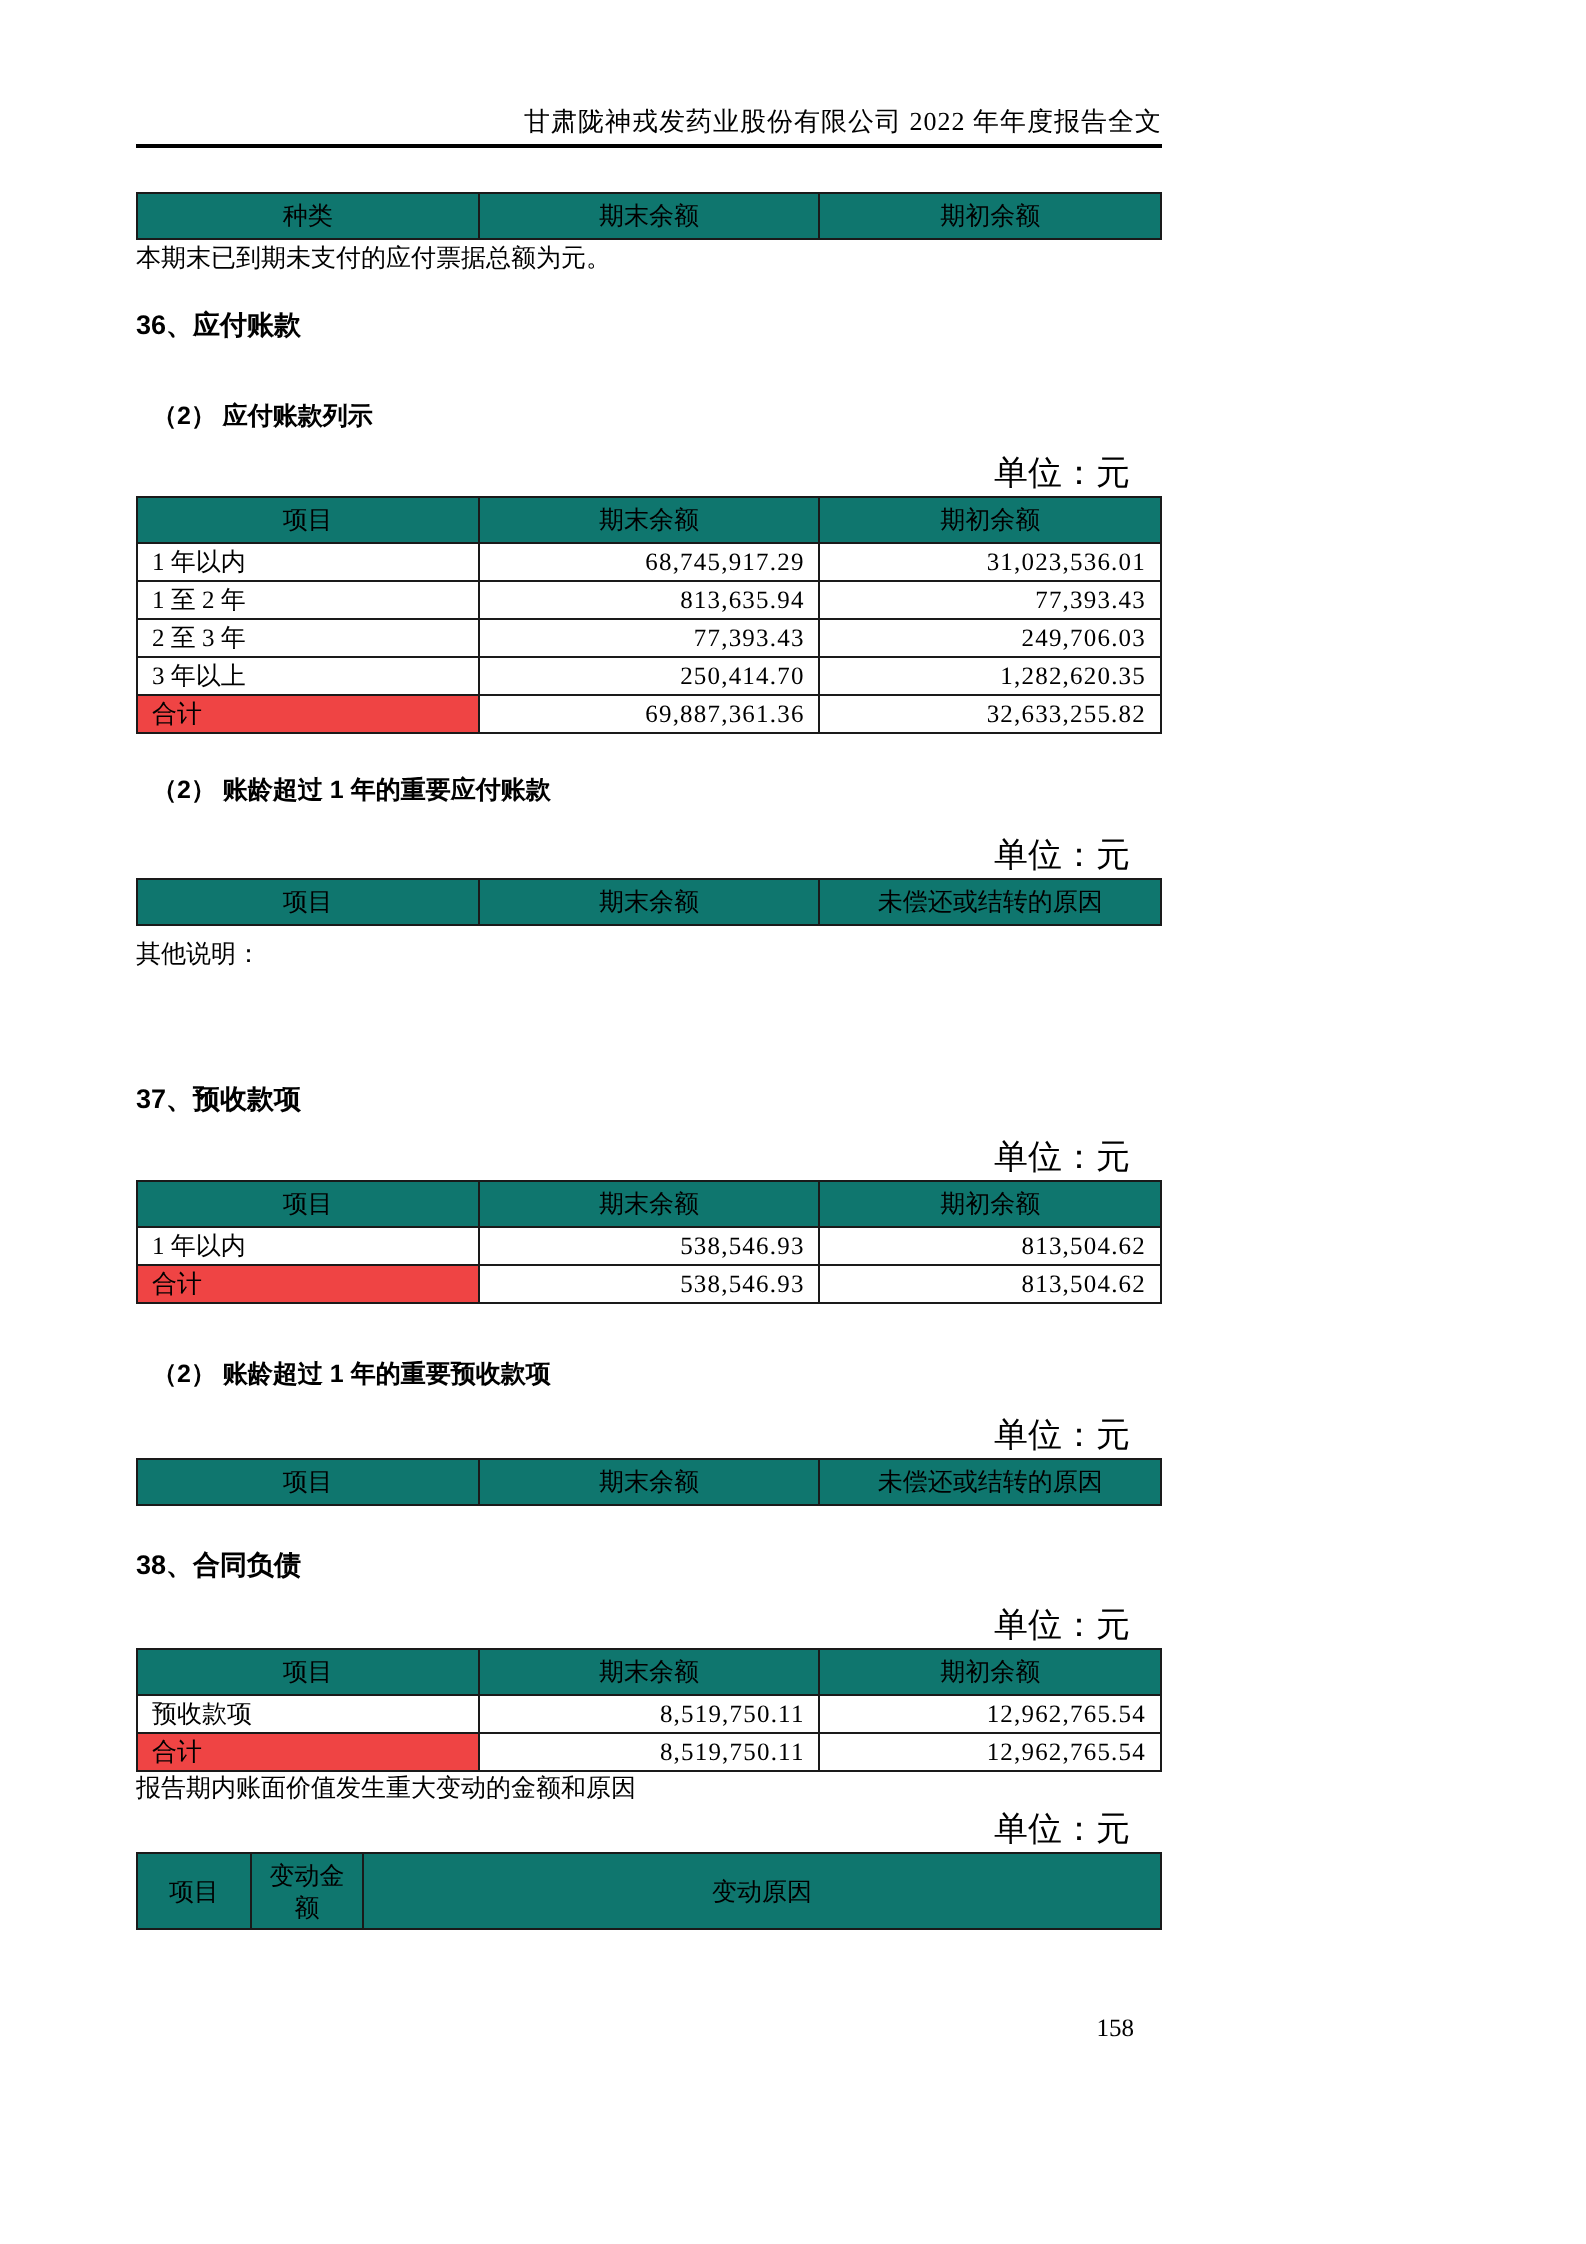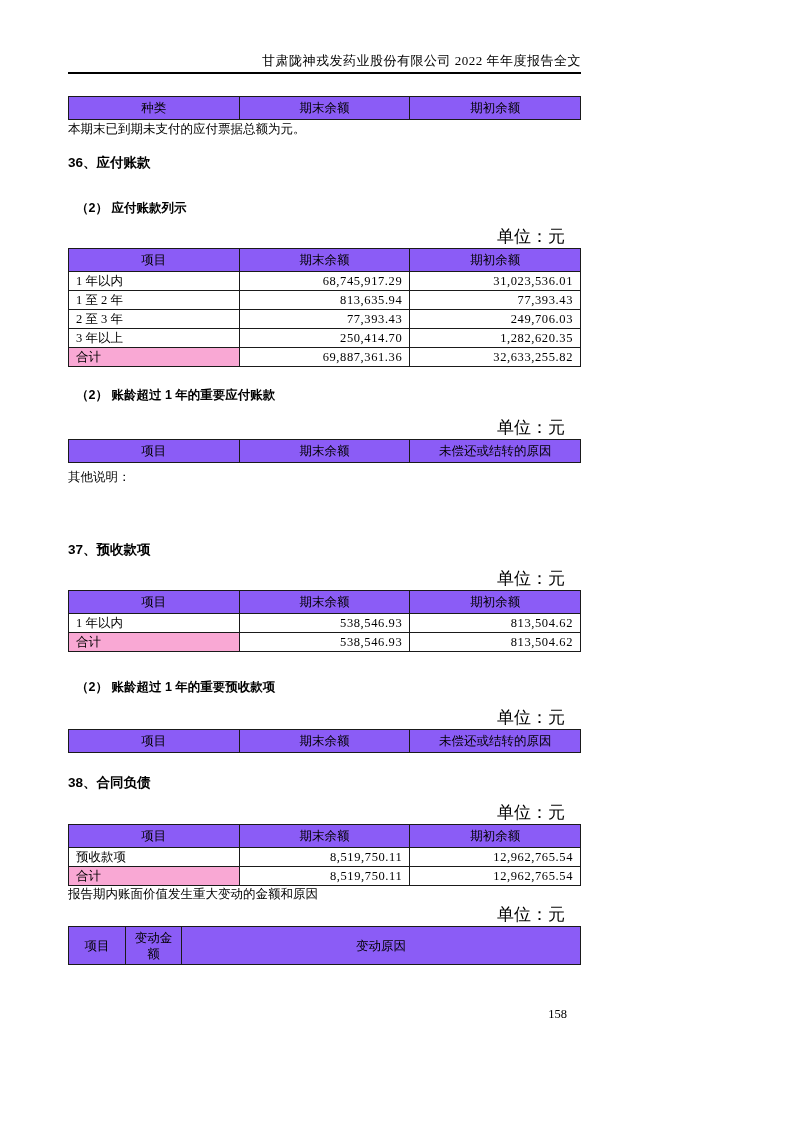--- a/index.html
+++ b/index.html
@@ -5,26 +5,26 @@
   * { margin:0; padding:0; box-sizing:border-box; }
   html,body { background:#ffffff; }
   body { width:793px; height:1122px; font-family:"Liberation Serif","DejaVu Serif",serif; color:#000; }
   .page { position:relative; width:649px; height:1122px; background:#fff; padding:53px 68px 0 68px; overflow:hidden; }
 
   .doc-header { text-align:right; font-size:13px; line-height:16px; letter-spacing:0.5px; }
   .header-rule { margin-top:3px; border:none; border-top:2px solid #000; height:0; }
 
   table { width:100%; border-collapse:collapse; table-layout:fixed; border:1.5px solid #1a1a1a; }
   th, td { border:1px solid #1a1a1a; font-size:12.5px; line-height:16px; padding:1px 7px; }
-  th { background:#8b5cf6; font-weight:normal; text-align:center; height:23px; }
+  th { background:#0f766e; font-weight:normal; text-align:center; height:23px; }
   td { height:18px; }
   td.item { text-align:left; }
   td.num { text-align:right; letter-spacing:0.6px; }
   tr.total-row td { height:19px; }
-  tr.total-row td.item { background:#f9a8d4; }
+  tr.total-row td.item { background:#ef4444; }
 
   .t1 { margin-top:22px; }
   .note { font-size:12.5px; line-height:15px; margin-top:2px; }
   .sec-title { font-family:"Liberation Sans","DejaVu Sans",sans-serif; font-weight:bold; font-size:13.5px; line-height:17px; }
   .sub-title { font-family:"Liberation Sans","DejaVu Sans",sans-serif; font-weight:bold; font-size:12.5px; line-height:16px; padding-left:8px; }
   .unit { text-align:right; font-size:17px; line-height:15px; padding-right:16px; }
 
   .mt-h36  { margin-top:17px; }
   .mt-sub1 { margin-top:29px; }
   .mt-unit1{ margin-top:13px; }

